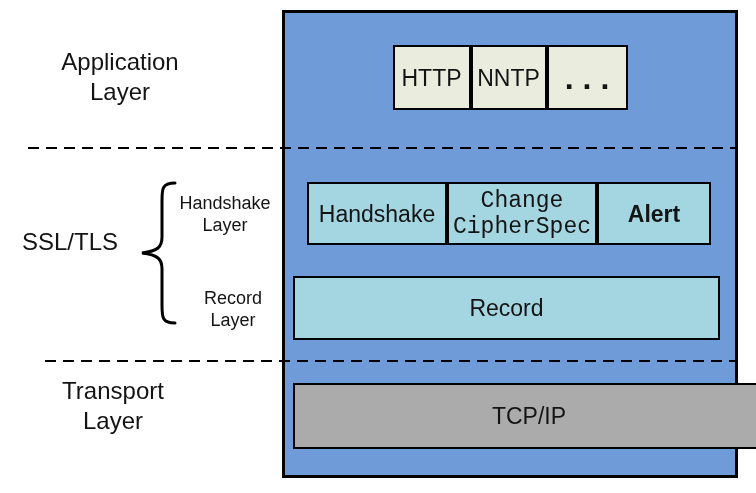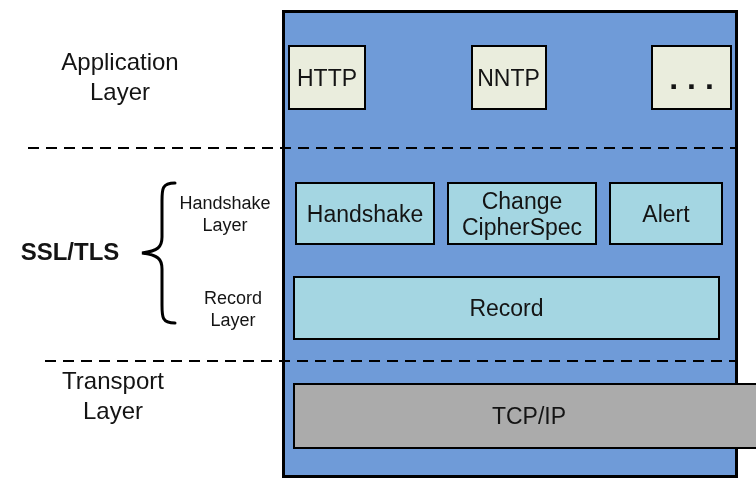--- a/index.html
+++ b/index.html
@@ -7,52 +7,52 @@
     --box-gray:#ababab; --border:#000000; --text:#141414;
   }
   html,body{margin:0;padding:0;background:#ffffff;}
   .canvas{
     position:relative; width:756px; height:493px; background:#ffffff;
     font-family:"Liberation Sans", sans-serif; color:var(--text); overflow:hidden;
   }
   .lbl{position:absolute; text-align:center; font-size:24px; line-height:30px;}
   .lbl.small{font-size:18px; line-height:22px;}
   .app-label{left:35px; top:47px; width:170px;}
-  .ssl-label{left:10px; top:238px; width:120px; line-height:28px;font-weight:bold;}
+  .ssl-label{left:10px; top:228px; width:120px; line-height:28px;}
   .hs-label{left:165px; top:192px; width:120px;}
   .rec-label{left:173px; top:287px; width:120px;}
-  .transport-label{left:28px; top:366px; width:170px;text-align:center;}
+  .transport-label{left:28px; top:376px; width:170px;text-align:center;}
   .brace{position:absolute; left:136px; top:181px; width:42px; height:144px;}
   .dashed{
     position:absolute; height:2px; z-index:2;
     background:repeating-linear-gradient(to right, var(--border) 0 11px, transparent 11px 18px);
   }
   .d1{left:28px; top:147px; width:708px;}
   .d2{left:45px; top:360px; width:691px;}
   .panel{
     position:absolute; left:282px; top:10px; width:456px; height:468px;
     background:var(--panel-blue); border:3px solid var(--border);
     box-sizing:border-box; z-index:1;
   }
-  .row{position:absolute; display:flex; justify-content:space-between; align-items:stretch;border-radius:26px;}
+  .row{position:absolute; display:flex; justify-content:center; align-items:stretch;border-radius:26px;}
   .app-row{left:3px; right:3px; top:32px; height:65px;}
   .hs-row{left:10px; right:12px; top:169px; height:63px;}
   .box{
     background:var(--box-cream); border:2px solid var(--border); box-sizing:border-box;
     display:flex; align-items:center; justify-content:center; text-align:center;
     font-size:23px; line-height:26px; color:var(--text);
   }
   .cyan{background:var(--box-cyan);}
   .gray{background:var(--box-gray);}
   .w78{width:78px;} .w75{width:75px;} .w76{width:76px;} .w81{width:81px;}
-  .w140{width:140px;} .w150{width:150px;} .w114{width:114px;}
+  .w140{width:140px;} .w150{width:150px;} .w114{width:114px;font-weight:bold;}
   .record-box{position:absolute; left:8px; top:263px; width:427px; height:64px;}
   .tcp-box{position:absolute; left:8px; top:370px; width:472px; height:66px;}
   .dots{font-weight:700; font-size:32px; letter-spacing:9px; padding-left:9px;}
-  .ccs{padding:12px 6px;}
+  .ccs{padding:12px 6px;font-family:Liberation Mono, monospace;}
 </style>
 </head>
 <body>
 
 <div class="canvas">
 
   <div class="lbl app-label">
     <div>Application</div>
     <div>Layer</div>
   </div>

